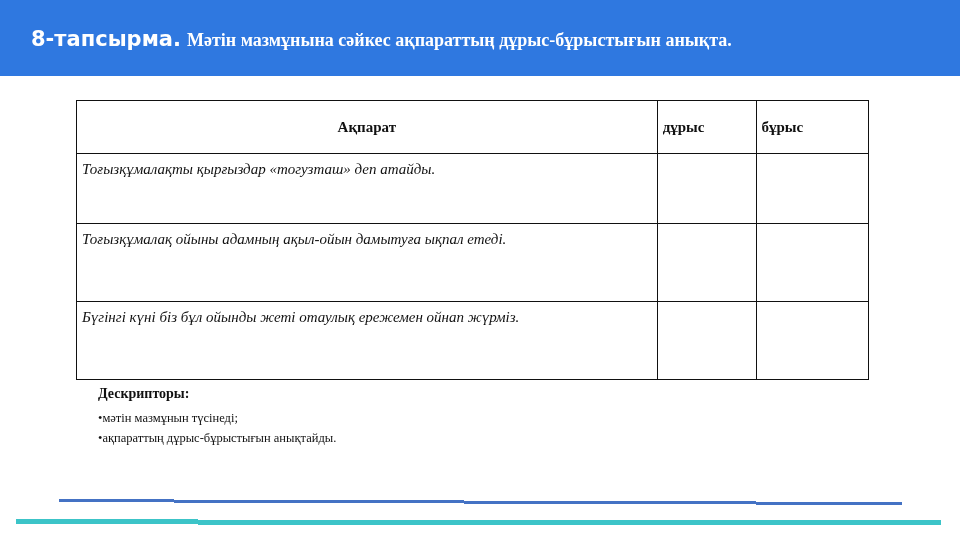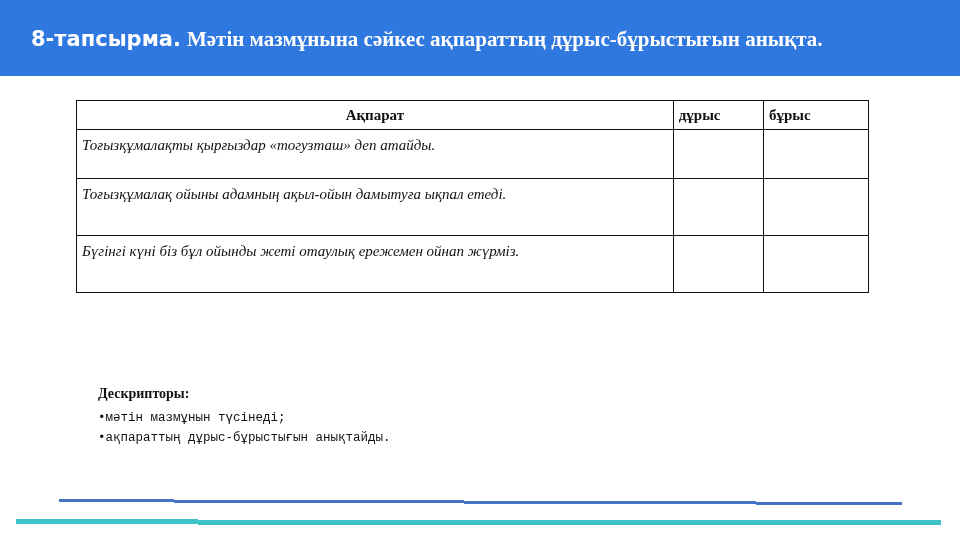--- a/index.html
+++ b/index.html
@@ -13,30 +13,30 @@
       background: #2f78e0;
     }
     .header-title {
       position: absolute; left: 31px; top: 27px; white-space: nowrap;
       color: #ffffff;
     }
     .header-title .num {
       font-family: "DejaVu Sans", sans-serif; font-weight: bold; font-size: 21px;
     }
     .header-title .rest {
-      font-family: "Liberation Serif", serif; font-weight: bold; font-size: 21px;
+      font-family: "Liberation Serif", serif; font-weight: bold; font-size: 18px;
       margin-left: 6px;
     }
     table.info {
       position: absolute; left: 76px; top: 100px;
       width: 793px; border-collapse: collapse;
       font-family: "Liberation Serif", serif; font-size: 15px; color: #111;
     }
     table.info th, table.info td {
-      border: 1.5px solid #111; vertical-align: top; padding: 0;
+      border: 1.5px solid #111; vertical-align: top; padding: 12px;
     }
     table.info th {
       height: 28px; font-weight: bold; font-size: 15px; vertical-align: middle;
     }
     table.info th.col-info { text-align: center; }
     table.info th.col-true, table.info th.col-false { text-align: left; padding-left: 5px; }
     table.info td.stmt {
       font-style: italic; padding: 3px 4px 0 5px; line-height: 24px;
     }
     .col-info { width: 604px; }
@@ -48,21 +48,21 @@
     tr.r4 td { height: 53px; }
     .descriptors {
       position: absolute; left: 98px; top: 386px;
       color: #111;
     }
     .descriptors .title {
       font-family: "Liberation Serif", serif; font-weight: bold; font-size: 14px;
       margin-bottom: 6px;
     }
     .descriptors .item {
-      font-family: Liberation Mono, monospace; font-size: 12.5px; line-height: 20px;
+      font-family: Liberation Serif, serif; font-size: 12.5px; line-height: 20px;
     }
     .line { position: absolute; }
     .l-blue { background: #4472c4; height: 3px; }
     .l-teal { background: #3cc4c8; height: 5px; }
   </style>
 </head>
 <body>
 
 <div class="header">
   <div class="header-title">

